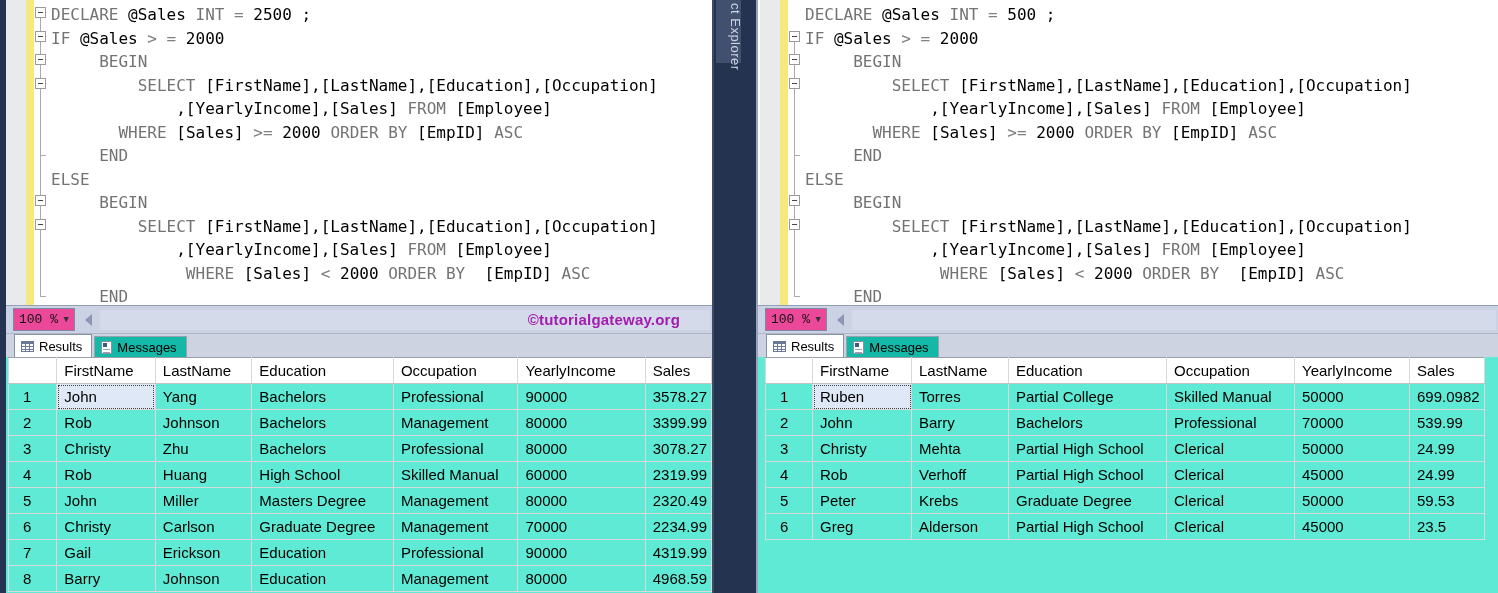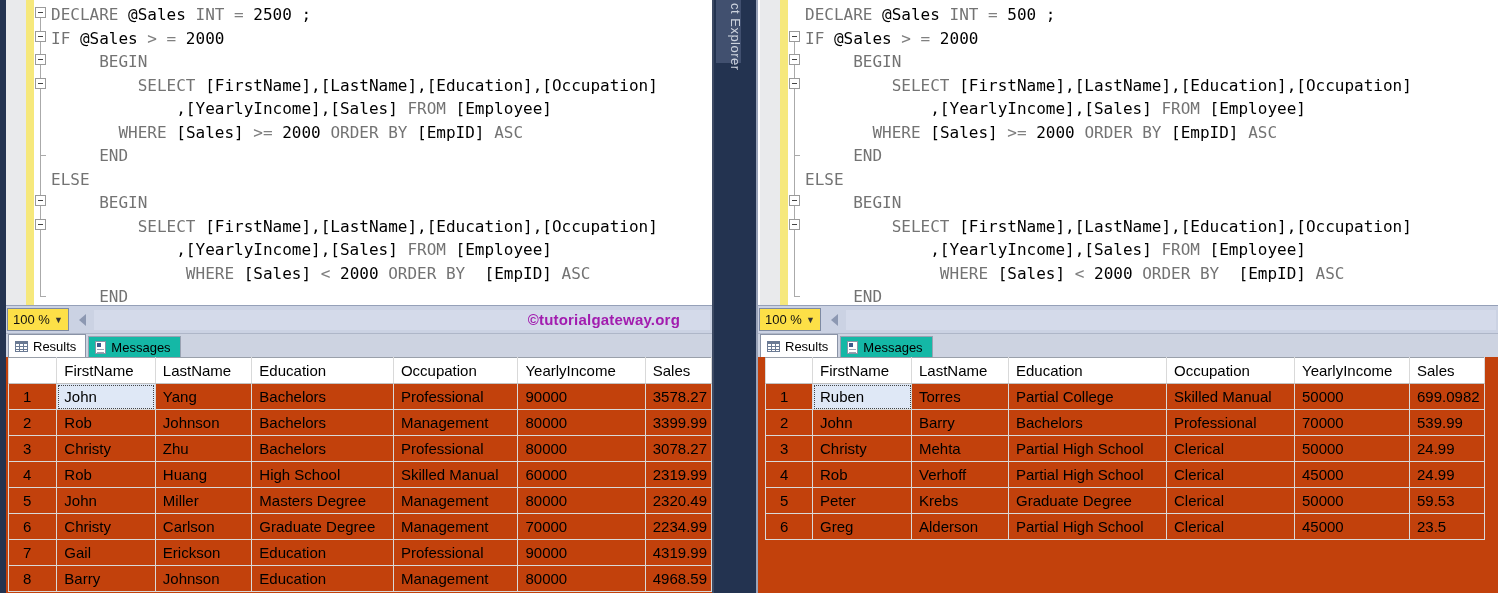--- a/index.html
+++ b/index.html
@@ -26,47 +26,47 @@
           font-size:16px; line-height:23.5px; white-space:pre; color:#000; }
   .cl { height:23.5px; }
   .t-k { color:#737373; }
   .t-o { color:#808080; }
   .t-p { color:#000000;text-align:center; }
 
   
   .zoombar { position:relative; display:flex; align-items:center; height:28px;
              background:#cbd2e3; border-bottom:1px solid #aeb6c8; }
   .zoomctl { display:flex; align-items:center; justify-content:space-between;
-             width:62px; height:23px; margin-left:1px; padding:0 5px;
-             background:#fde047; border:1px solid #7e8aa2; font-size:13px; color:#111; }
+             width:62px; height:23px; margin-left:7px; padding:0 5px;
+             background:#ec4899; border:1px solid #7e8aa2; font-size:13px; color:#111;font-family:Liberation Mono, monospace; }
   .zarrow { font-size:9px; color:#333; }
   .hsb-arrow { width:0; height:0; margin-left:10px;
                border-top:6px solid transparent; border-bottom:6px solid transparent;
                border-right:7px solid #8c98b2; }
   .hsb-track { flex:1; height:20px; margin:0 2px 0 8px; background:#d4daе9;
                background:#d4daea; }
   .watermark { position:absolute; right:32px; top:5px; font-size:15px; font-weight:bold;
                color:#a21caf; letter-spacing:0.2px; }
 
   
-  .tabstrip { display:flex; align-items:flex-end; height:23px; background:#cdd3e1; padding-left:2px;text-align:center; }
+  .tabstrip { display:flex; align-items:flex-end; height:23px; background:#cdd3e1; padding-left:8px;text-align:center; }
   .tab { display:flex; align-items:center; gap:5px; height:21px; padding:0 9px 0 6px;
          font-size:13px; color:#000; background:#14b8a6; border:1px solid #9aa2b2;
          border-bottom:none; margin-right:2px; }
   .tab.active { background:#fff; height:23px; border-color:#8a93a6; }
   .grid-icon { width:13px; height:11px; border:1px solid #6a7a94; background:
       linear-gradient(to right, transparent 0 3px, #6a7a94 3px 4px, transparent 4px 7px, #6a7a94 7px 8px, transparent 8px),
       linear-gradient(to bottom, #6a7a94 0 2px, transparent 2px 4px, #6a7a94 4px 5px, transparent 5px 7px, #6a7a94 7px 8px, transparent 8px); }
   .msg-icon { position:relative; width:11px; height:13px; background:#fff; border:1px solid #8a93a6; }
   .msg-icon::before { content:""; position:absolute; left:1px; top:1px; width:4px; height:4px; background:#3c5a8c; }
   .msg-icon::after  { content:""; position:absolute; left:1px; top:7px; width:7px; height:4px;
       background:linear-gradient(to bottom, #9aa2b2 0 1px, transparent 1px 3px, #9aa2b2 3px 4px, transparent 4px); }
 
   
-  .gridwrap { flex:1; overflow:hidden; background:#c2410c; }
+  .gridwrap { flex:1; overflow:hidden; background:#5eead4; }
   .panel.left  .gridwrap table { margin-left:2px; }
   .panel.right .gridwrap table { margin-left:7px; }
   table { border-collapse:collapse; table-layout:fixed; font-size:15px; color:#000; }
   th, td { height:26px; padding:0 4px 0 7px; text-align:left; font-weight:normal;
            border:1px solid #d9d9d9; overflow:hidden; white-space:nowrap; }
   thead th { background:#fff; border-top:1px solid #9aa0aa; border-bottom:1px solid #c2c2c2; }
   td.rownum, th.rownum { padding-left:14px; }
   td.selected { background:#dfe8f6; outline:1px dotted #444; outline-offset:-2px; }
 
   

